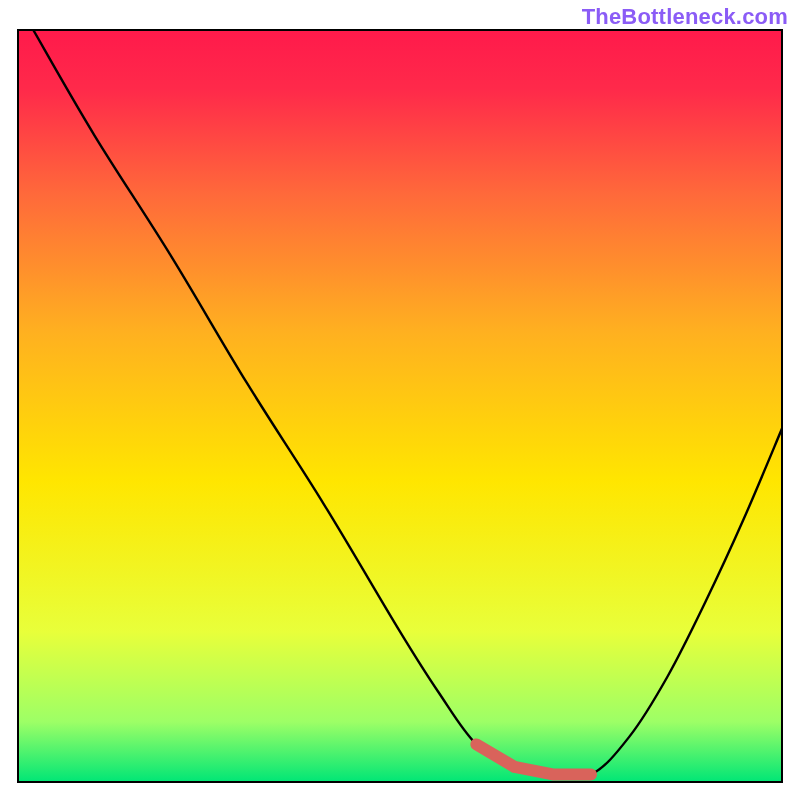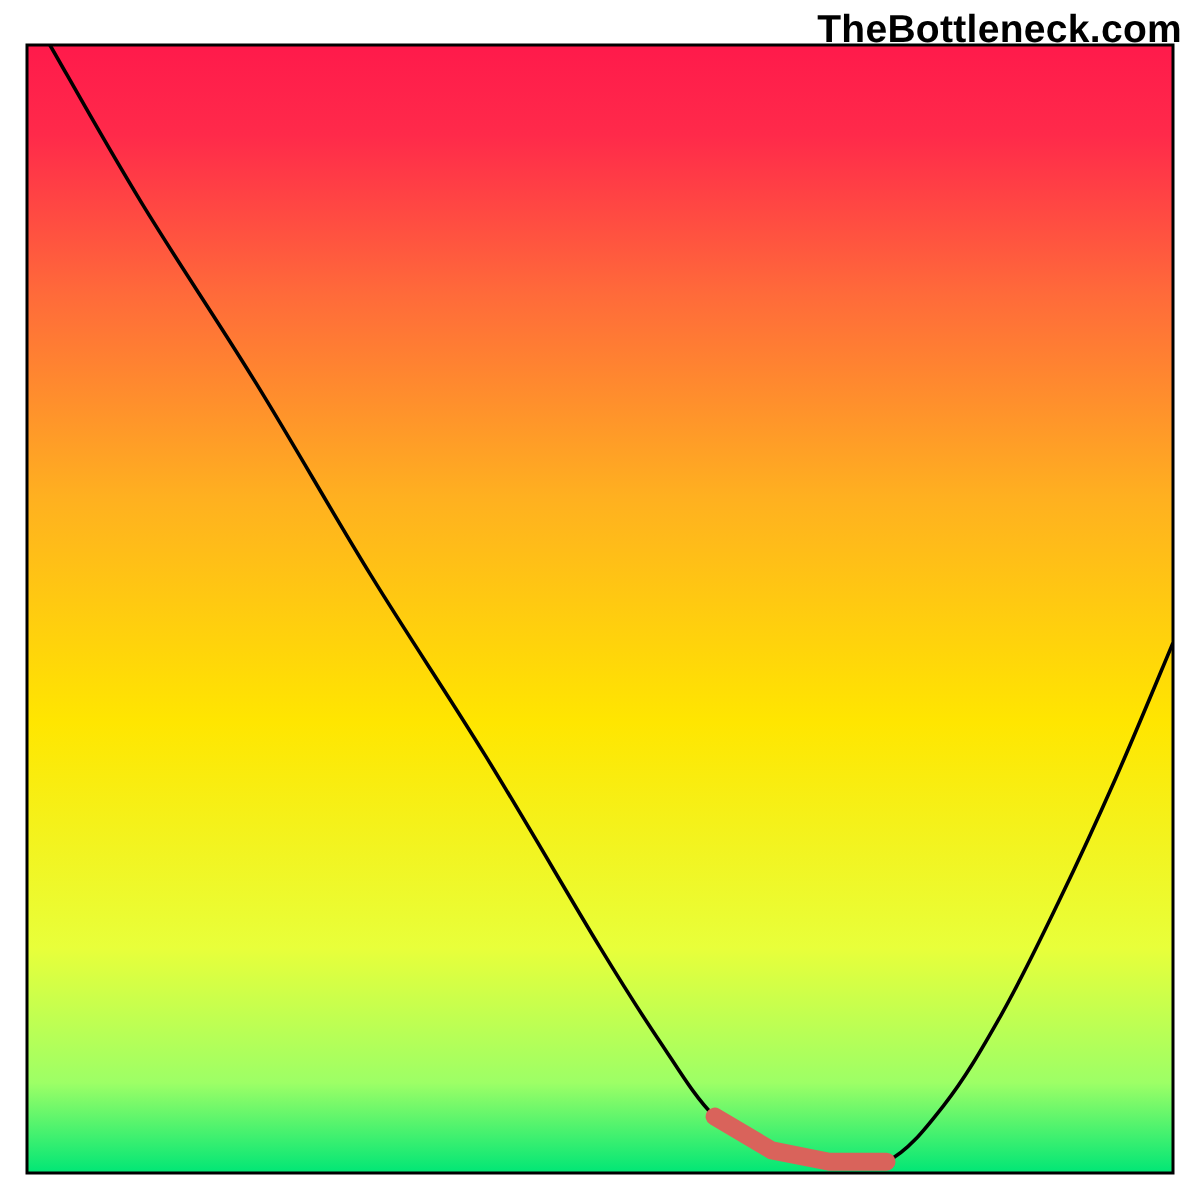--- a/index.html
+++ b/index.html
@@ -8,23 +8,23 @@
     position: relative;
     width: 800px;
     height: 800px;
     background: #fff;
   }
   .watermark {
     position: absolute;
     top: 4px;
     right: 12px;
     font-family: Arial, Helvetica, sans-serif;
-    font-size: 26px;
+    font-size: 22px;
     font-weight: 600;
-    color: #000000;
+    color: #8b5cf6;
     letter-spacing: 0.2px;
     z-index: 5;
   }
   svg.plot {
     position: absolute;
     left: 0;
     top: 0;
     width: 800px;
     height: 800px;
   }

